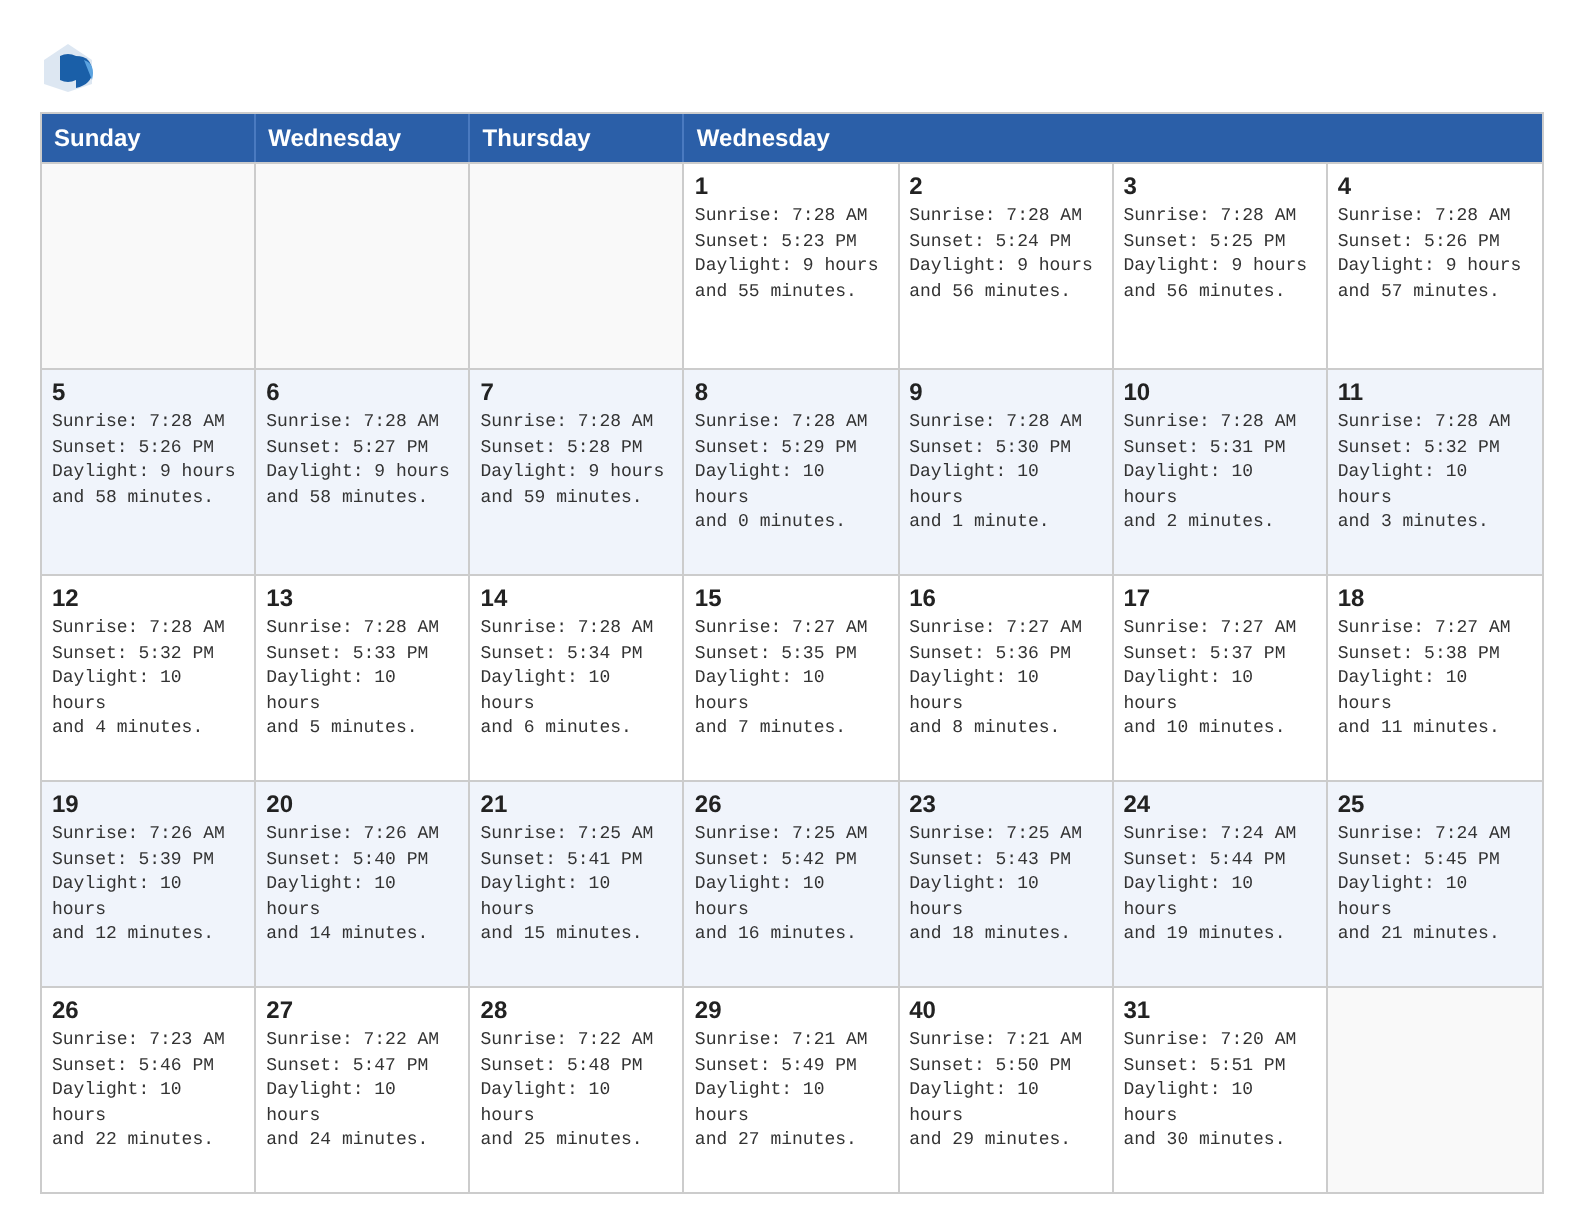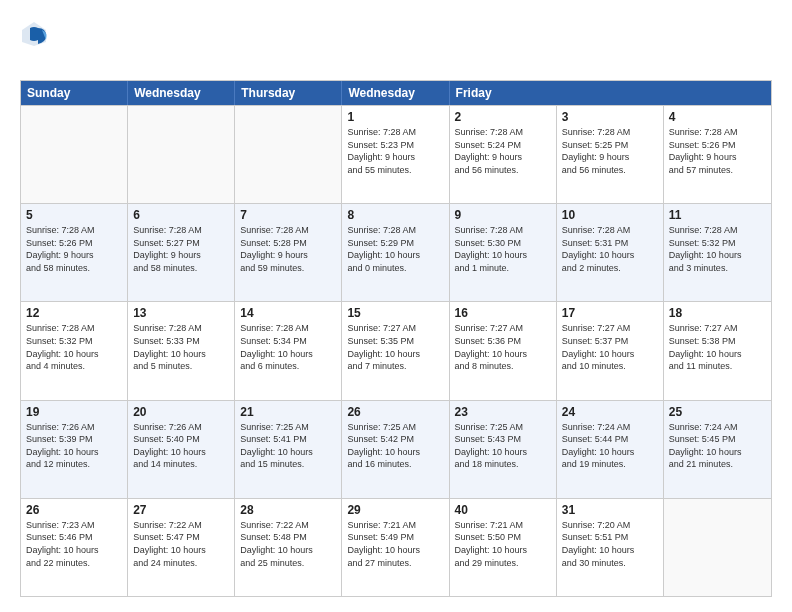--- a/index.html
+++ b/index.html
@@ -9,21 +9,20 @@
       font-family: Arial, sans-serif;
       background: #fff;
       overflow: hidden;
     }
     .page {
       width: 792px;
       height: 612px;
       padding: 16px 20px 15px 20px;
       display: flex;
       flex-direction: column;
-      gap: 24px;
     }
     .header {
       display: flex;
       justify-content: space-between;
       align-items: flex-start;
       margin-bottom: 8px;
     }
     .logo {
       display: flex;
       align-items: center;
@@ -103,20 +102,21 @@
       font-size: 12px;
       font-weight: bold;
       color: #222;
       display: block;
       margin-bottom: 2px;
     }
     .cal-cell .info {
       font-size: 9px;
       color: #333;
       line-height: 1.4;
+      font-family: Liberation Mono, monospace;
     }
     .row-alt {
       background: #f0f4fb;
     }
   </style>
 </head>
 <body>
 
 <div class="page">
   <div class="header">
@@ -138,21 +138,20 @@
     </div>
   </div>
 
   <div class="calendar">
     <div class="cal-header">
 
     <div class="cal-header-cell">Sunday</div>
         <div class="cal-header-cell">Wednesday</div>
         <div class="cal-header-cell">Thursday</div>
         <div class="cal-header-cell">Wednesday</div>
-        <div class="cal-header-cell">Friday</div>
       </div>
     <div class="cal-body">
 
     <div class="cal-row">
           <div class="cal-cell empty"></div>
           <div class="cal-cell empty"></div>
           <div class="cal-cell empty"></div>
           <div class="cal-cell">
             <span class="day-num">1</span>
             <div class="info" style="white-space: pre-line;">Sunrise: 7:28 AM

